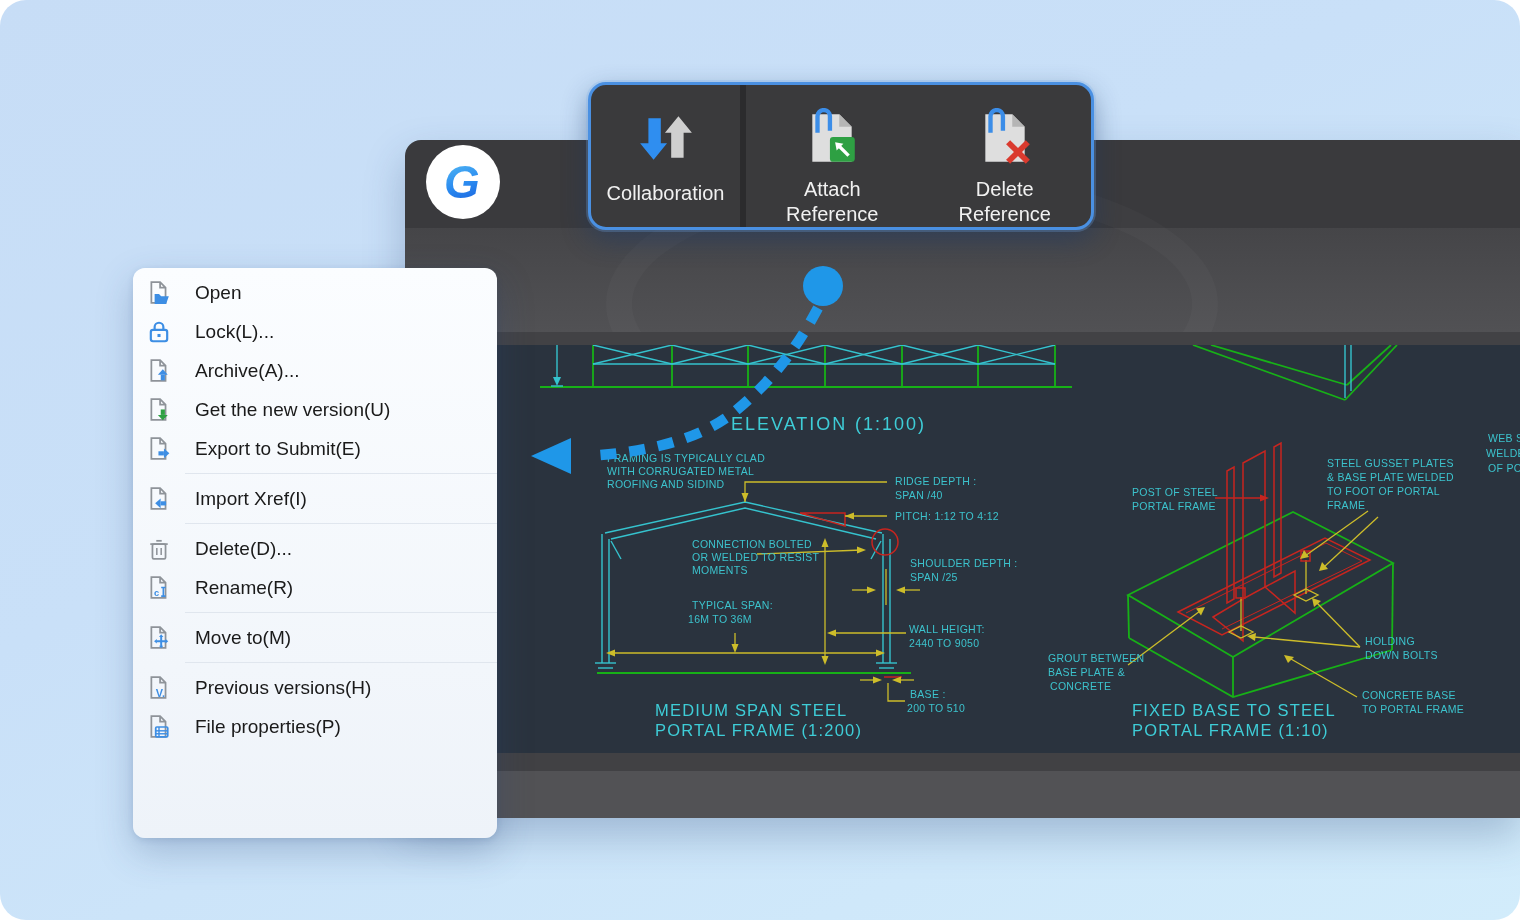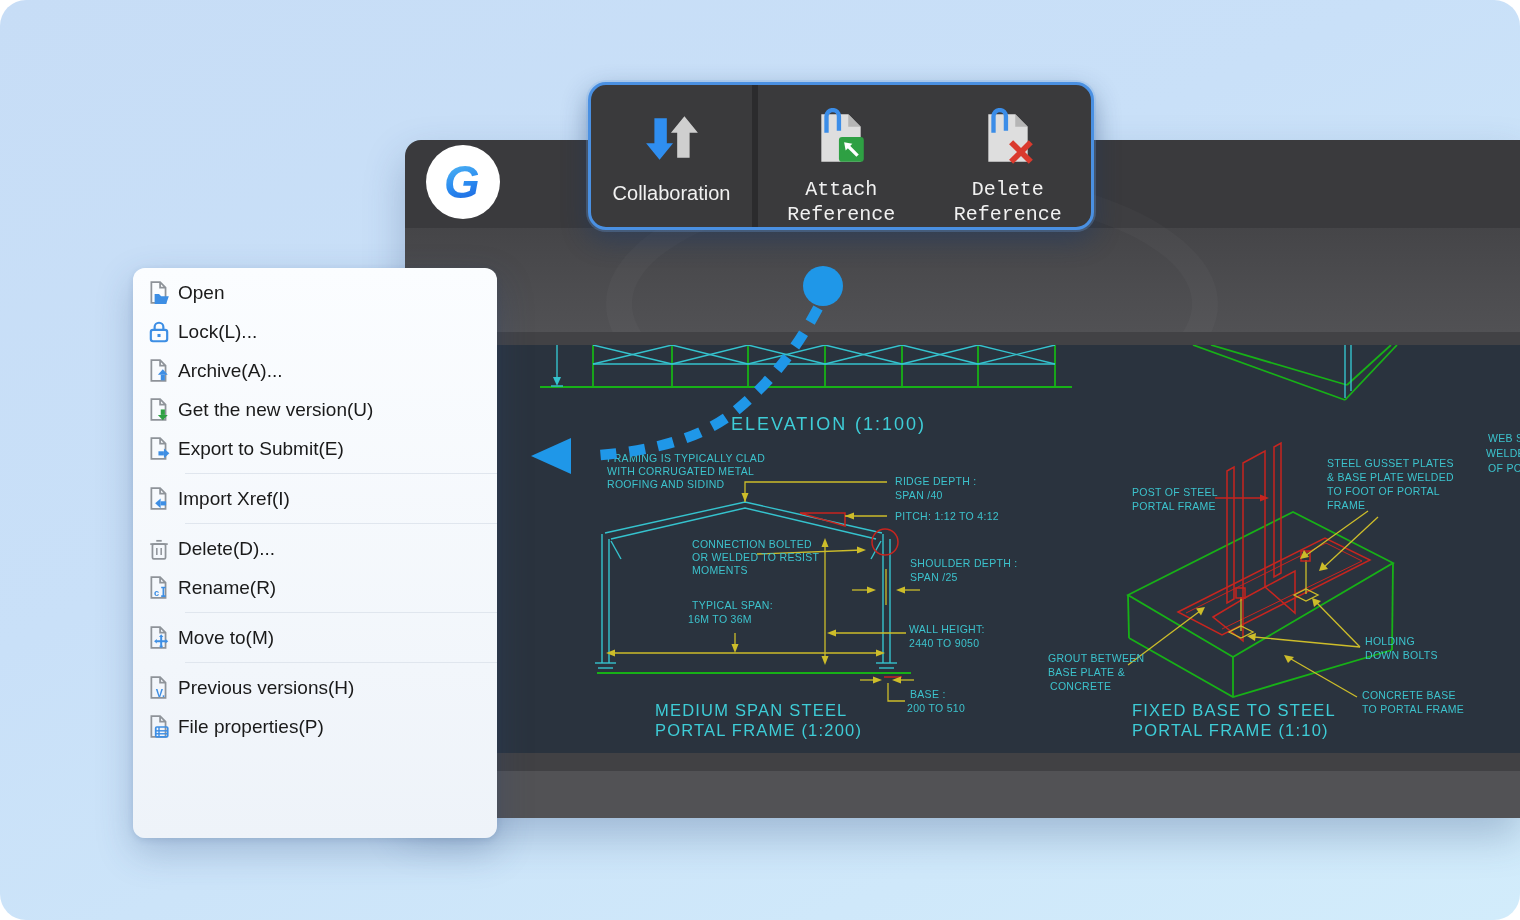--- a/index.html
+++ b/index.html
@@ -27,36 +27,36 @@
   .logo-g { font-size:46px; font-weight:bold; font-style:italic; letter-spacing:-2px;
             background:linear-gradient(160deg,#5ec6f4 0%,#2a8af0 55%,#1557d8 100%);
             -webkit-background-clip:text; background-clip:text; color:transparent;
             transform:translateX(-2px); }
 
   
   .toolbar { position:absolute; left:588px; top:82px; width:506px; height:148px;
              background:#3a3a3c; border:3px solid #4a90e2; border-radius:18px;
              display:flex; overflow:hidden;
              box-shadow:0 0 0 2px rgba(120,175,240,.25), 0 10px 26px rgba(25,55,105,.45); }
-  .tb-group-left { width:161px; display:flex; }
+  .tb-group-left { width:149px; display:flex; }
   .tb-divider { width:6px; background:#2b2b2d; height:100%; }
-  .tb-group-right { flex:1; display:flex;font-family:Liberation Mono, monospace; }
+  .tb-group-right { flex:1; display:flex; }
   .tb-btn { flex:1; display:flex; flex-direction:column; align-items:center;
             justify-content:flex-start; padding-top:12px; cursor:pointer; }
   .tb-icon { height:84px; display:flex; align-items:center; justify-content:center; }
   .tb-label { color:#f1f1f1; font-size:20px; line-height:25px; text-align:center; }
 
   
   .menu { position:absolute; left:133px; top:268px; width:364px; height:570px;
           background:linear-gradient(180deg,#fbfdff 0%,#f2f6fb 70%,#eef3f9 100%);
           border-radius:12px; box-shadow:0 14px 36px rgba(50,80,130,.28), 0 2px 6px rgba(50,80,130,.15);
           padding:5px 0 12px 0; }
   .menu-item { height:39px; display:flex; align-items:center; padding-left:14px; cursor:pointer; }
   .menu-item svg { width:24px; height:24px; flex:0 0 24px; }
-  .menu-item .mi-label { margin-left:7px; font-size:19px; color:#1a1a1a; }
+  .menu-item .mi-label { margin-left:24px; font-size:19px; color:#1a1a1a; }
   .menu-sep { height:1px; background:#e0e6ee; margin:5px 0 5px 52px; }
 
   
   .anno { position:absolute; left:0; top:0; width:1520px; height:920px; pointer-events:none; }
 
   
   .ctext  { fill:#3cc3cd; font-size:10.5px; letter-spacing:.3px; font-family:"Liberation Sans",sans-serif; }
   .ctitle { fill:#3ecdd7; font-size:16.5px; letter-spacing:1.2px; font-family:"Liberation Sans",sans-serif; }
   .cbig   { fill:#3ecdd7; font-size:18px; letter-spacing:2px; font-family:"Liberation Sans",sans-serif; }
   .cy { stroke:#35c3ce; fill:none; stroke-width:1.4; }

